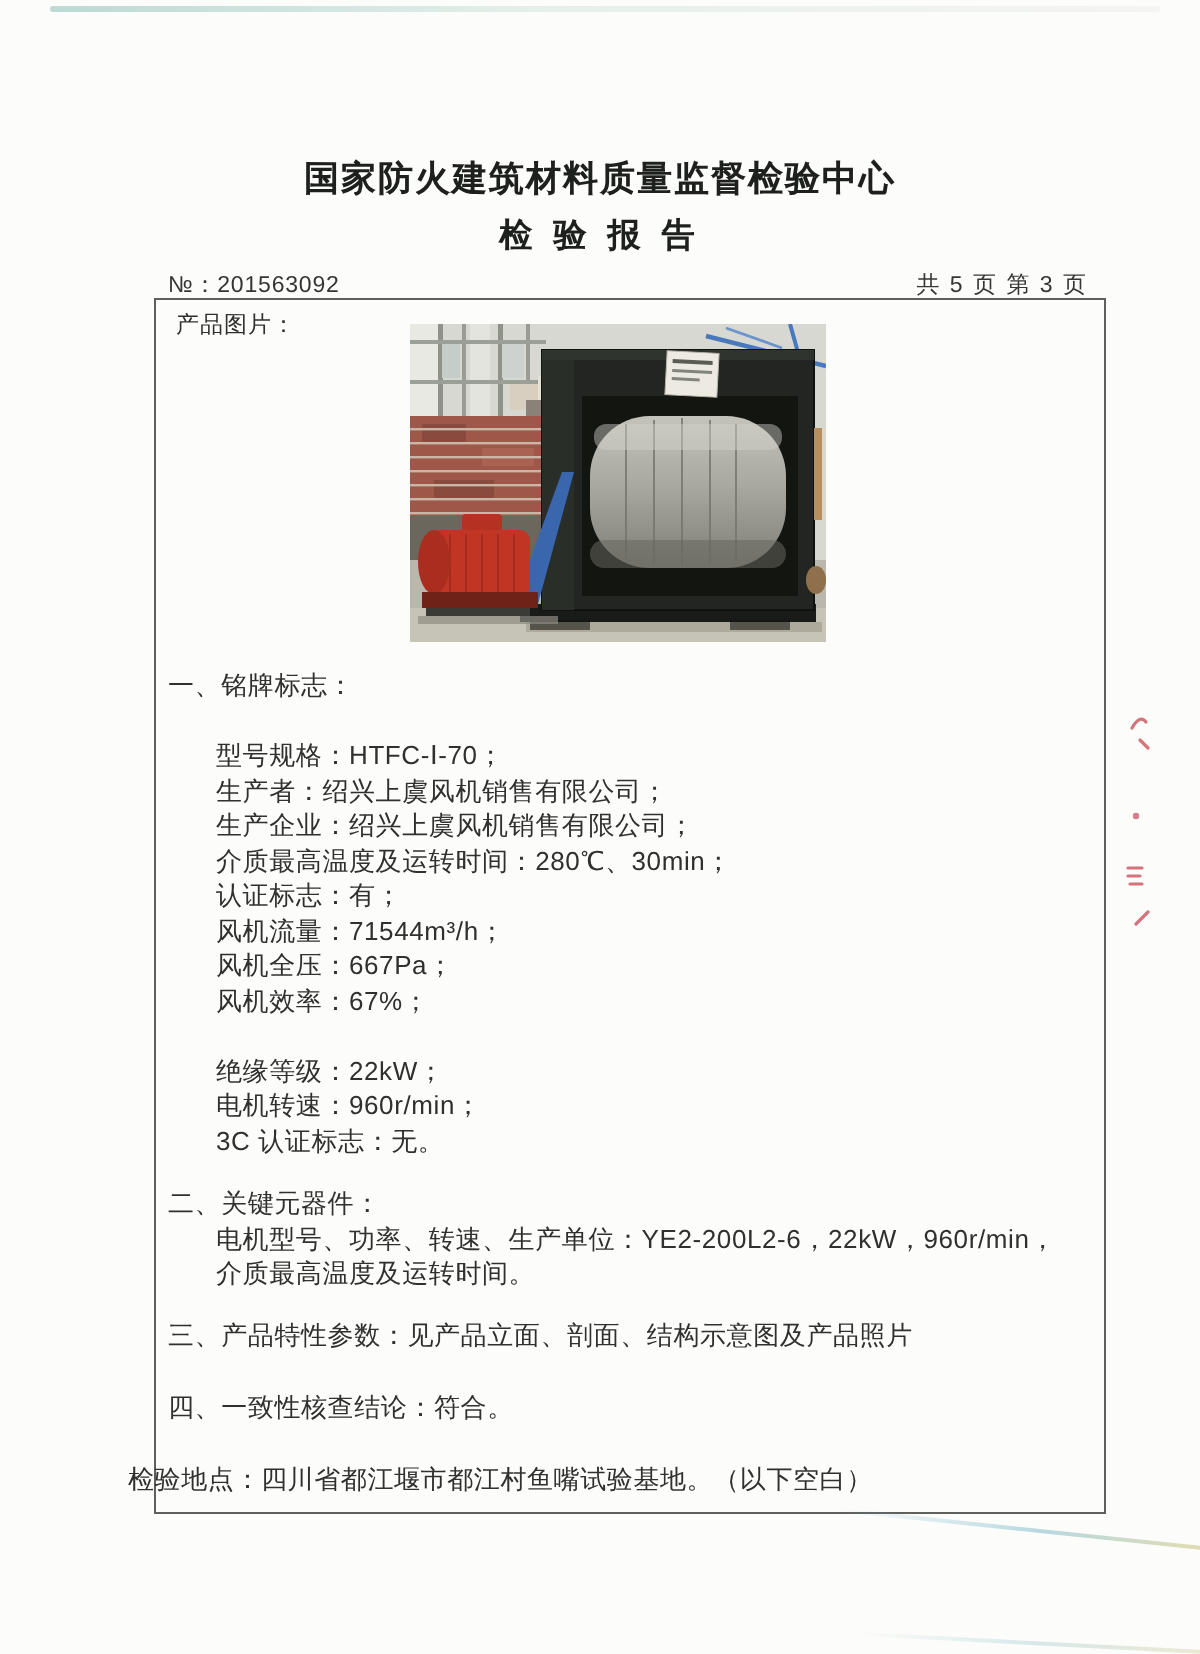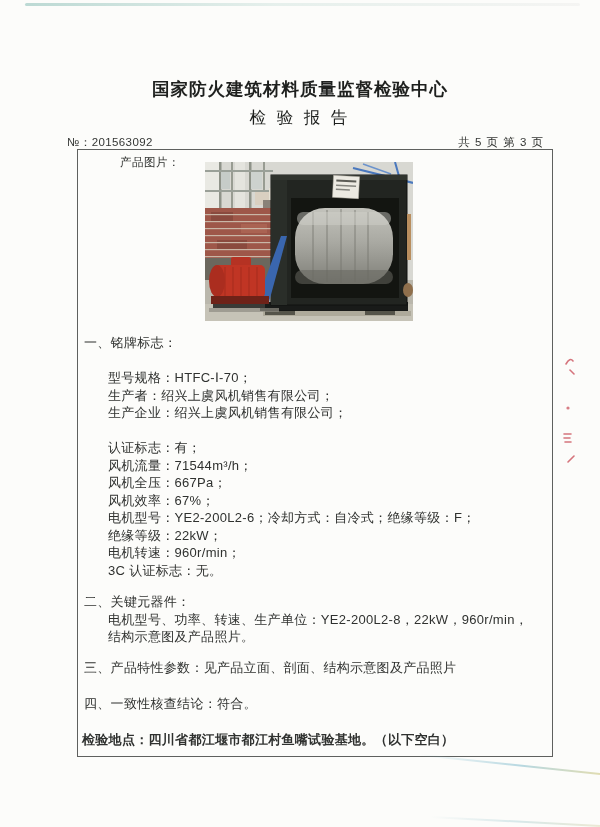--- a/index.html
+++ b/index.html
@@ -13,42 +13,42 @@
     position:absolute; left:25px; top:3px; width:555px; height:3px;
     background:linear-gradient(90deg, rgba(110,175,165,.45), rgba(150,195,185,.22) 45%, rgba(190,190,190,.12));
     border-radius:2px;
   }
   .title {
     position:absolute; top:77px; left:0; width:100%; text-align:center;
     font-size:17.5px; font-weight:bold; letter-spacing:1px; color:#1e201e;
   }
   .subtitle {
     position:absolute; top:107px; left:0; width:100%; text-align:center;
-    font-size:16.5px; font-weight:normal; letter-spacing:3px; color:#1e201e;
+    font-size:16.5px; font-weight:bold; letter-spacing:3px; color:#1e201e;
   }
   .meta-no {
-    position:absolute; left:67px; top:135px; font-size:11.5px; color:#343634;
+    position:absolute; left:84px; top:135px; font-size:11.5px; color:#343634;
     letter-spacing:.4px;
   }
   .meta-pages {
     position:absolute; right:56px; top:135px; font-size:11.5px; color:#343634;
     letter-spacing:1px;
   }
   .content-box {
     position:absolute; left:77px; top:149px; width:474px; height:606px;
     border:1px solid #5e605e; background:transparent;
   }
-  .photo-label { position:absolute; left:88px; top:155px; font-size:11.5px; color:#2e302e; letter-spacing:.5px;margin-left:32px; }
+  .photo-label { position:absolute; left:88px; top:155px; font-size:11.5px; color:#2e302e; letter-spacing:.5px; }
   .photo { position:absolute; left:205px; top:162px; width:208px; height:159px; }
   .line {
     position:absolute; left:108px; font-size:13px; color:#2f312f;
     letter-spacing:.3px; white-space:nowrap; line-height:14px;
   }
   .line.hdr { left:84px; }
-  .line.loc { left:82px;font-weight:bold; }
+  .line.loc { left:64px; }
   .red-marks { position:absolute; left:556px; top:350px; width:30px; height:130px; }
   .scan-diag {
     position:absolute; left:420px; top:754px; width:185px; height:2px;
     background:linear-gradient(90deg, rgba(140,190,180,0), rgba(115,180,200,.5) 55%, rgba(205,195,115,.55));
     transform:rotate(6deg); transform-origin:left center;
   }
   .scan-diag2 {
     position:absolute; left:430px; top:816px; width:175px; height:2px;
     background:linear-gradient(90deg, rgba(140,190,180,0), rgba(130,185,195,.3), rgba(200,190,120,.3));
     transform:rotate(3deg); transform-origin:left center;
@@ -166,31 +166,31 @@
     <ellipse cx="203" cy="128" rx="5" ry="7" fill="#8f6f4c"></ellipse>
 
     <rect x="58" y="149" width="148" height="5" fill="#95927f" opacity="0.5"></rect>
     <rect x="4" y="146" width="70" height="4" fill="#8f8c82" opacity="0.7"></rect>
   </svg>
 
   <div class="line hdr" style="top:336px">一、铭牌标志：</div>
   <div class="line" style="top:371px">型号规格：HTFC-Ⅰ-70；</div>
   <div class="line" style="top:389px">生产者：绍兴上虞风机销售有限公司；</div>
   <div class="line" style="top:406px">生产企业：绍兴上虞风机销售有限公司；</div>
+  <div class="line" style="top:424px">介质最高温度及运转时间：280℃、30min；</div>
   <div class="line" style="top:441px">认证标志：有；</div>
   <div class="line" style="top:459px">风机流量：71544m³/h；</div>
   <div class="line" style="top:476px">风机全压：667Pa；</div>
   <div class="line" style="top:494px">风机效率：67%；</div>
-  <div class="line" style="top:511px">电机型号：YE2-200L2-6；冷却方式：自冷式；绝缘等级：F；</div>
   <div class="line" style="top:529px">绝缘等级：22kW；</div>
   <div class="line" style="top:546px">电机转速：960r/min；</div>
   <div class="line" style="top:564px">3C 认证标志：无。</div>
   <div class="line hdr" style="top:595px">二、关键元器件：</div>
-  <div class="line" style="top:613px">电机型号、功率、转速、生产单位：YE2-200L2-8，22kW，960r/min，</div>
-  <div class="line" style="top:630px">结构示意图及产品照片。</div>
+  <div class="line" style="top:613px">电机型号、功率、转速、生产单位：YE2-200L2-6，22kW，960r/min，</div>
+  <div class="line" style="top:630px">介质最高温度及运转时间。</div>
   <div class="line hdr" style="top:697px">四、一致性核查结论：符合。</div>
   <div class="line hdr" style="top:661px">三、产品特性参数：见产品立面、剖面、结构示意图及产品照片</div>
   <div class="line loc" style="top:733px">检验地点：四川省都江堰市都江村鱼嘴试验基地。（以下空白）</div>
 
   <svg class="red-marks" viewBox="0 0 30 130">
     <g stroke="#c84752" stroke-width="1.6" fill="none" opacity="0.75" stroke-linecap="round">
       <path d="M10,14 q4,-7 7,-3"></path>
       <path d="M14,20 l4,4"></path>
       <path d="M8,84 h7 M8,88 h6 M9,92 h6"></path>
       <path d="M12,112 l6,-6"></path>

